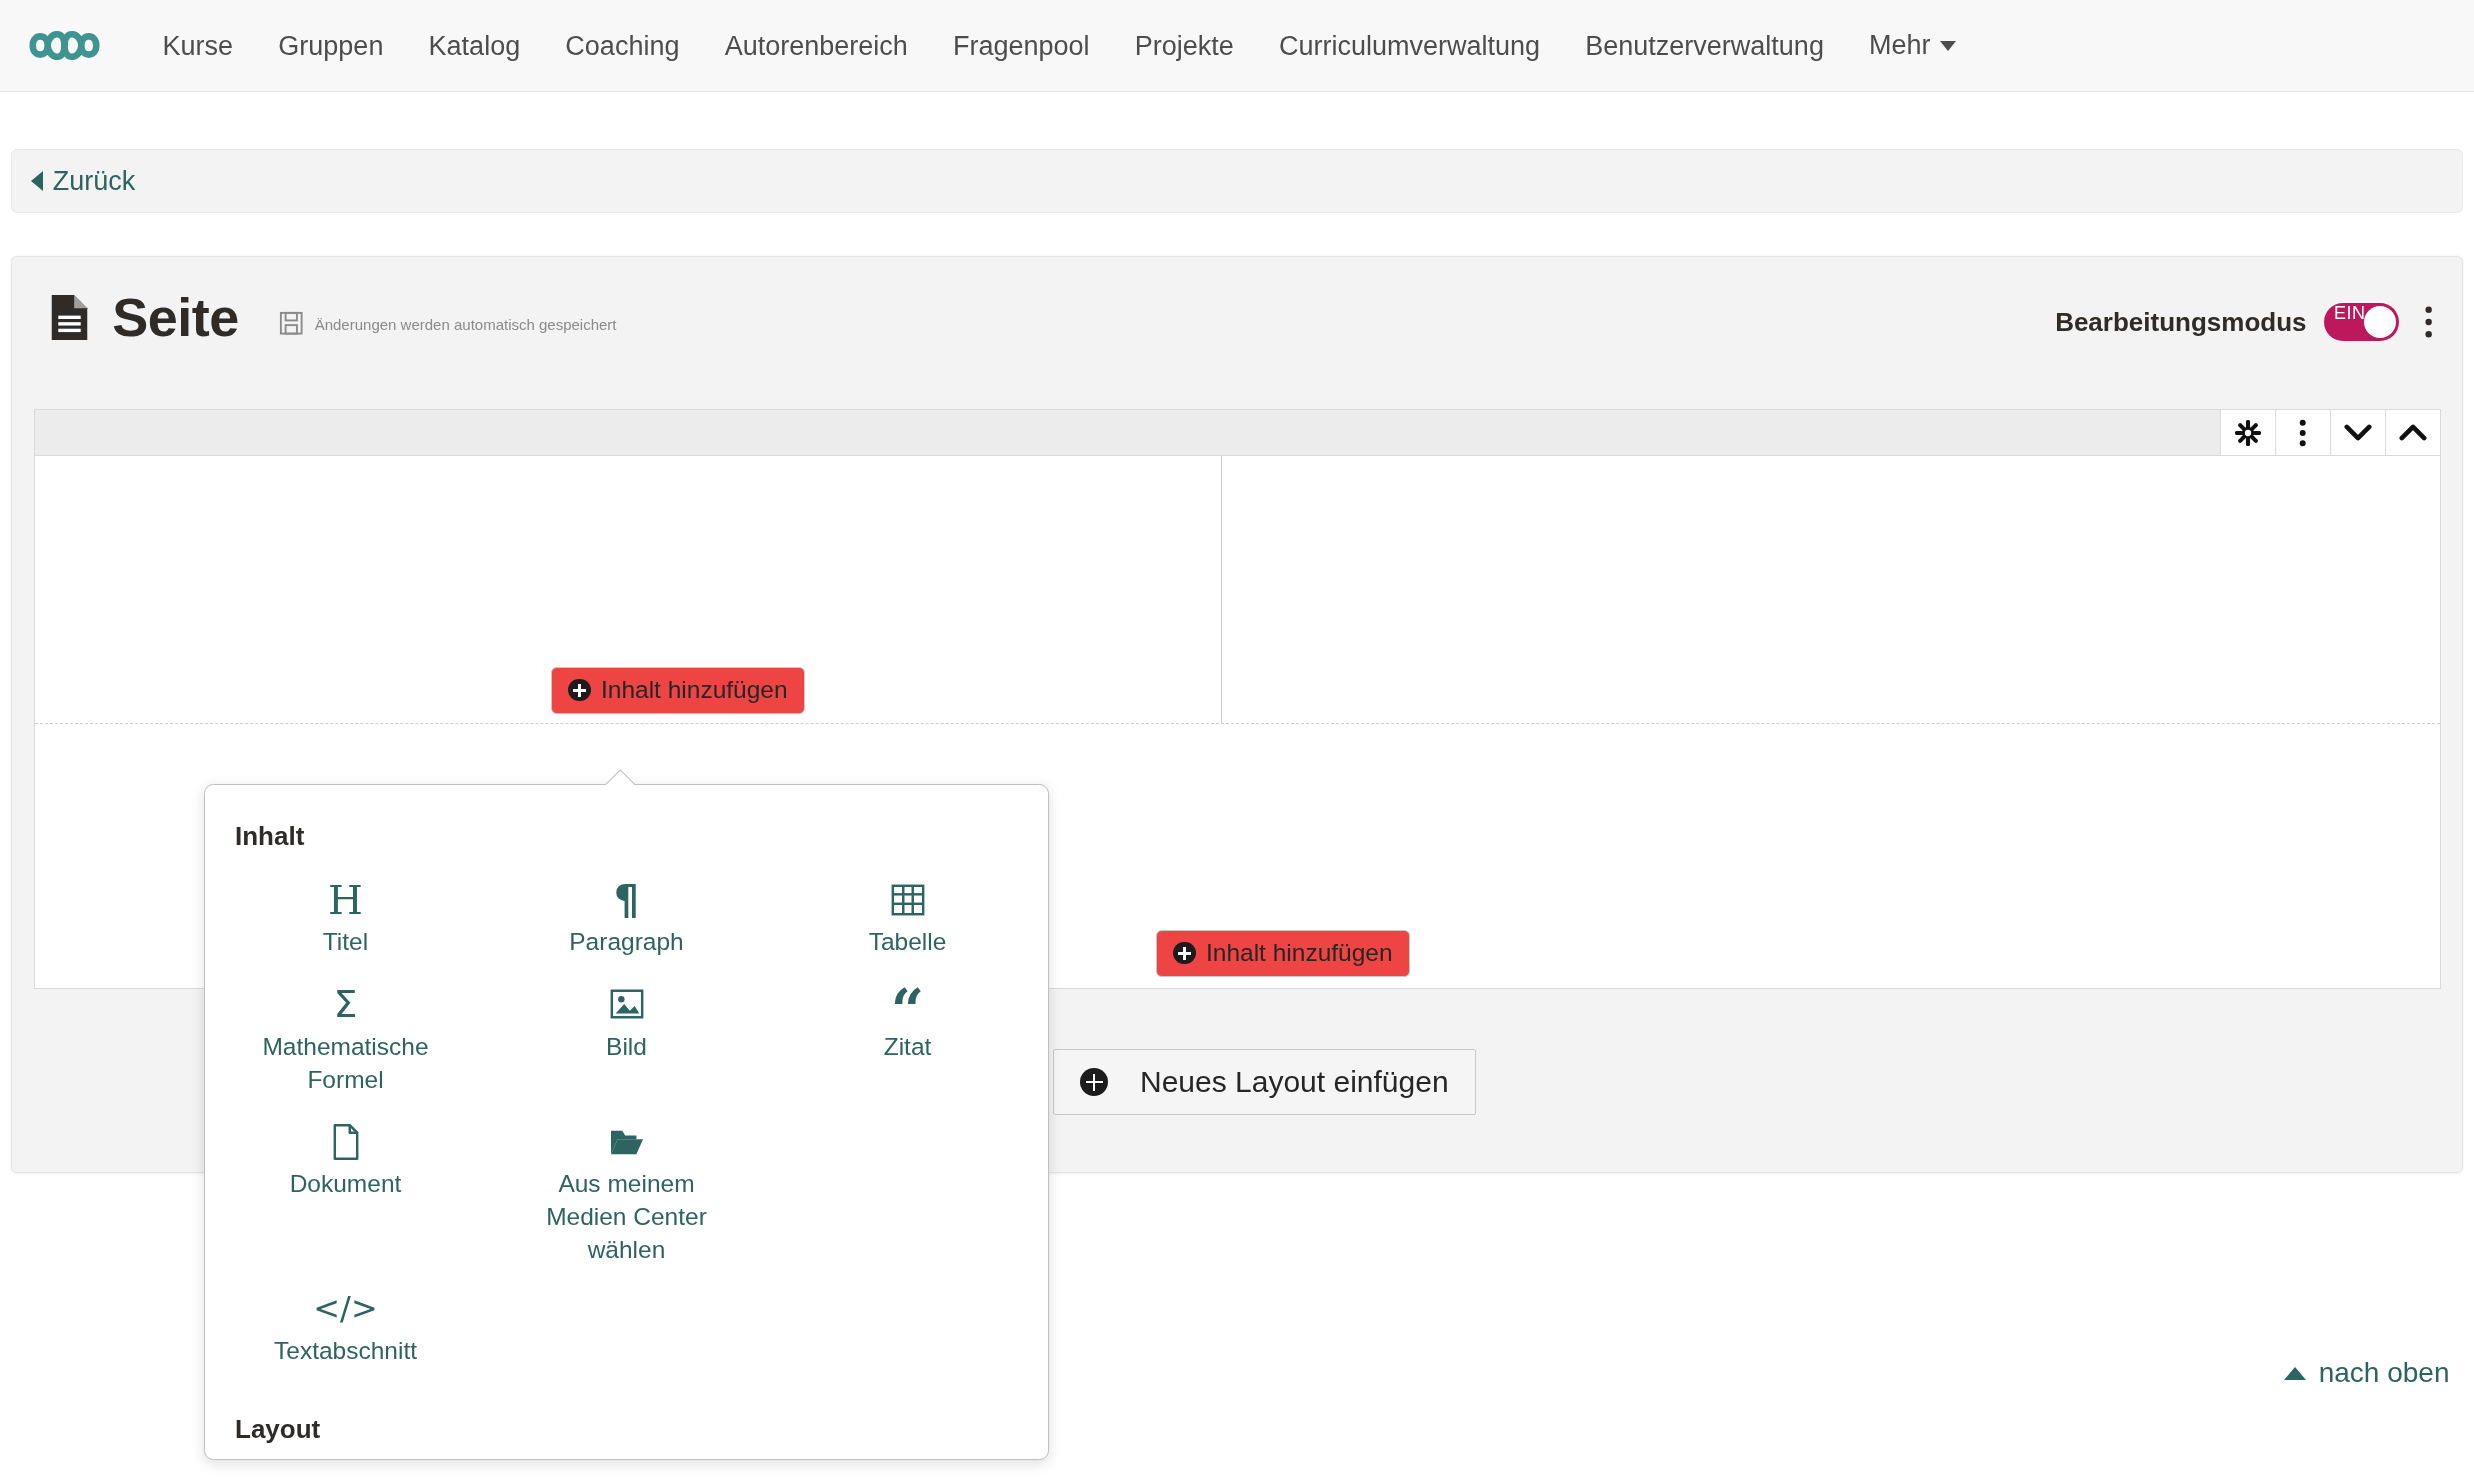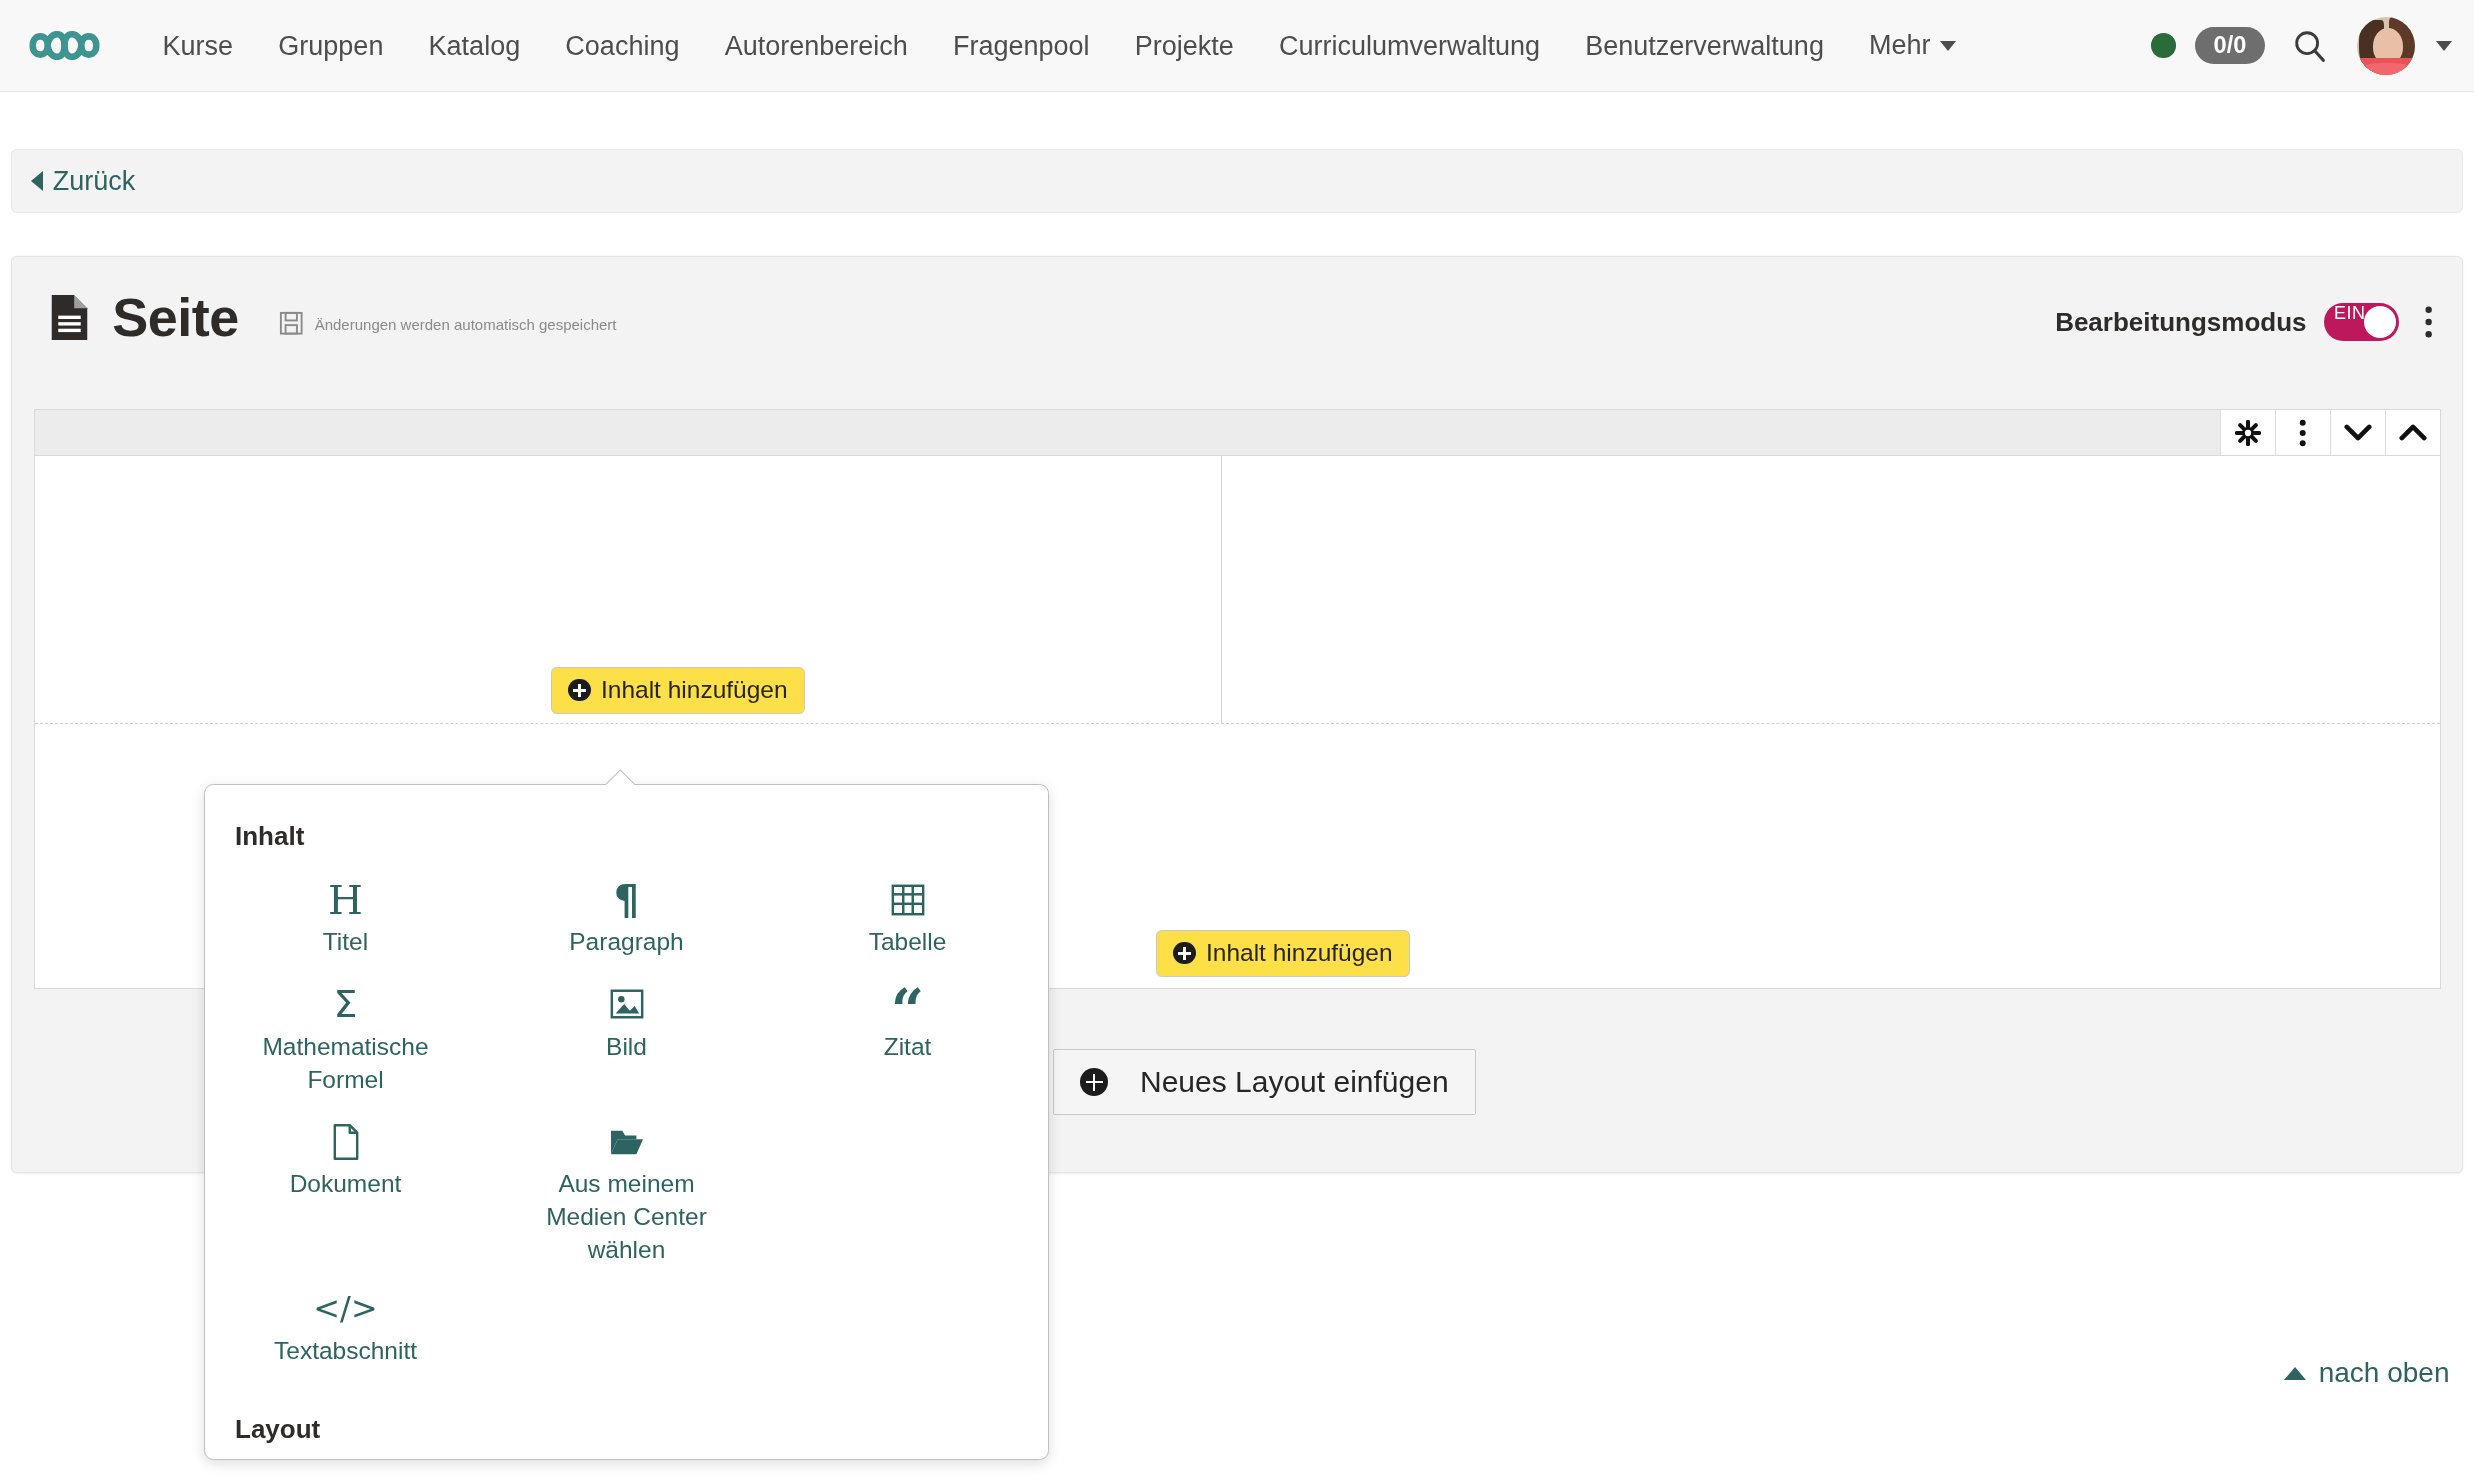--- a/index.html
+++ b/index.html
@@ -149,21 +149,21 @@
     display: flex; height: 268px;
     border-bottom: 1.9px dashed #cfcfcf;
   }
   .col-a { width: 1186px; position: relative; }
   .col-div { width: 0.9px; background: #cfcfcf; }
   .col-b { flex: 1; position: relative; }
   .row2 { height: 262px; position: relative; }
 
   .add-content {
     position: absolute;
-    background: #fde047;
+    background: #ef4444;
     border: 0.9px solid #c9c9c9;
     border-radius: 5.7px;
     padding: 8.5px 16px;
     font-size: 24.5px; color: #262626;
     display: flex; align-items: center; gap: 10.4px;
     cursor: pointer; white-space: nowrap;
   }
   .plus-circle {
     width: 22.6px; height: 22.6px; border-radius: 50%;
     background: #1c1c1c; position: relative; flex: none;
@@ -264,38 +264,20 @@
     <div class="nav-link">Coaching</div>
     <div class="nav-link">Autorenbereich</div>
     <div class="nav-link">Fragenpool</div>
     <div class="nav-link">Projekte</div>
     <div class="nav-link">Curriculumverwaltung</div>
     <div class="nav-link">Benutzerverwaltung</div>
     <div class="nav-link more">
       <span>Mehr</span>
       <span class="caret-down"></span>
     </div>
-  </div>
-  <div class="nav-right">
-    <div class="status-dot"></div>
-    <div class="count-badge">0/0</div>
-    <div class="search-btn">
-      <svg width="38" height="38" viewBox="0 0 40 40">
-        <circle cx="17" cy="17" r="11" fill="none" stroke="#3b3b3b" stroke-width="3"></circle>
-        <line x1="25" y1="25" x2="34" y2="35" stroke="#3b3b3b" stroke-width="3.4" stroke-linecap="round"></line>
-      </svg>
-    </div>
-    <div class="avatar">
-      <div class="hair-l"></div>
-        <div class="hair-r"></div>
-      <div class="face"></div>
-        <div class="shirt"></div>
-        <div class="shirt2"></div>
-    </div>
-    <span class="caret-down"></span>
   </div>
 </div>
 
 <div class="backbar">
   <div class="back-link">
     <span class="chev-left"></span>
     <span>Zurück</span>
   </div>
 </div>
 

